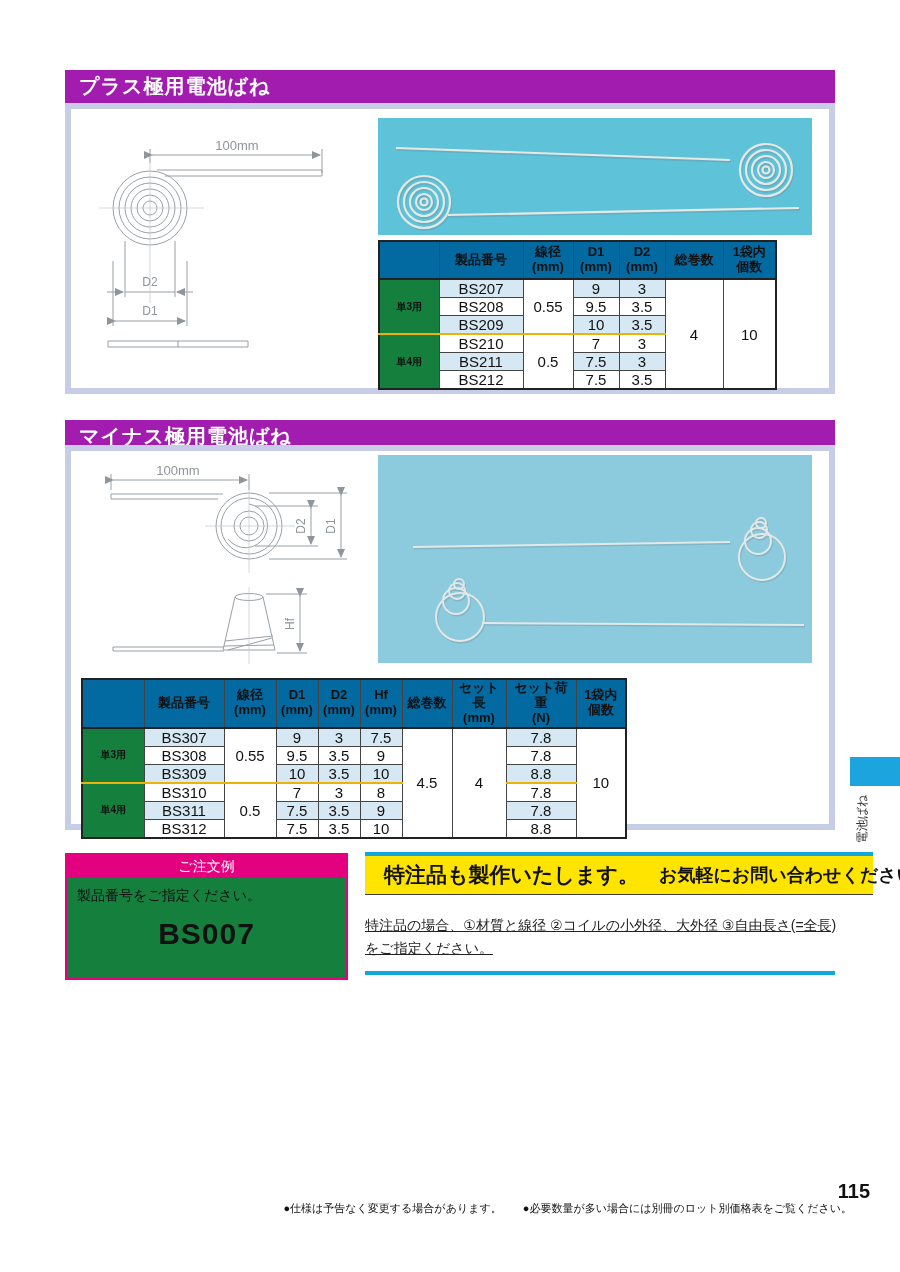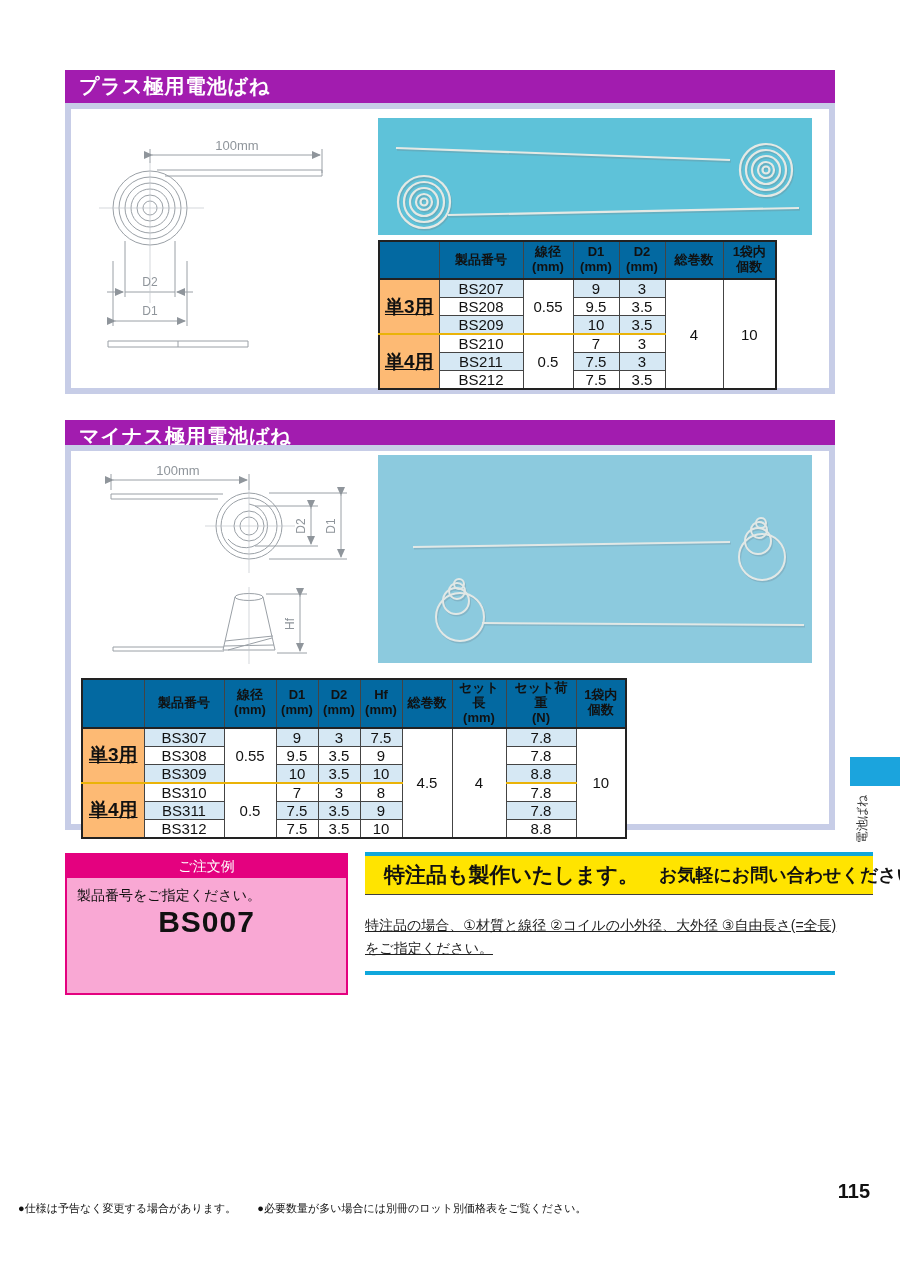--- a/index.html
+++ b/index.html
@@ -24,48 +24,48 @@
   #box2 .photo{left:307px;top:4px;}
   #box1 .tblwrap{position:absolute;left:307px;top:131px;}
   #box2 .tblwrap{position:absolute;left:10px;top:227px;}
 
   
   table.spec{border-collapse:collapse;table-layout:fixed;text-align:center;background:#fff;
              border:2px solid #222;}
   table.spec th{background:#0369a1;font-size:13px;font-weight:bold;line-height:1.15;
                 white-space:pre-line;height:34px;padding:1px 2px;border:1px solid #444;border-bottom:2px solid #222;}
   table.spec td{font-size:15px;height:17px;padding:0 2px;border:1px solid #444;}
-  table.spec td.group{background:#fdba74;font-weight:bold;font-size:19px;text-decoration:underline;}
+  table.spec td.group{background:#15803d;font-weight:bold;font-size:10px;}
   table.spec tbody tr:nth-child(odd) td.d{background:#d6e8f4;}
   table.spec tr.gstart td{border-top:2px solid #eab308;}
 
   
-  #order-box{position:absolute;left:65px;top:853px;width:283px;height:142px;border:2px solid #e4017f;
-             background:#f9a8d4;box-sizing:border-box;}
+  #order-box{position:absolute;left:65px;top:853px;width:283px;height:127px;border:2px solid #e4017f;
+             background:#15803d;box-sizing:border-box;}
   .order-title{background:#e4017f;color:#fff;text-align:center;font-size:14px;height:23px;line-height:23px;}
   .order-instruction{font-size:14px;padding:9px 10px 0;}
-  .order-example{font-size:30px;font-weight:bold;text-align:center;letter-spacing:1px;}
+  .order-example{font-size:30px;font-weight:bold;text-align:center;margin-top:12px;letter-spacing:1px;}
 
   
   #custom-banner{position:absolute;left:365px;top:852px;width:470px;height:38px;background:#ffe400;
                  border-top:4px solid #0fa7dc;border-bottom:1px solid #404040;
                  display:flex;align-items:center;padding:0 19px;box-sizing:content-box;}
   .banner-big{font-size:21px;font-weight:bold;color:#111;letter-spacing:0px;white-space:nowrap;}
   .banner-small{font-size:18px;font-weight:bold;color:#111;margin-left:20px;white-space:nowrap;}
   #custom-note{position:absolute;left:365px;top:914px;width:478px;font-size:14px;line-height:1.65;
                white-space:pre-line;color:#222;text-decoration:underline;}
   #cyan-rule{position:absolute;left:365px;top:971px;width:470px;height:4px;background:#0fa7dc;}
 
   
   #side-tab-rect{position:absolute;left:850px;top:757px;width:50px;height:29px;background:#1ba4dd;}
   #side-tab-label{position:absolute;left:831px;top:812px;width:60px;height:14px;
                   transform:rotate(-90deg);font-size:12px;color:#333;text-align:center;white-space:nowrap;}
 
   
-  #footer-notes{position:absolute;left:0;top:1201px;width:832px;text-align:left;font-size:11px;color:#111;}
+  #footer-notes{position:absolute;left:0;top:1201px;width:832px;text-align:right;font-size:11px;color:#111;padding-left:20px;}
   #footer-notes span{margin-left:18px;}
   #page-number{position:absolute;right:30px;top:1180px;font-size:20px;color:#111;font-weight:bold;}
 
   svg text{font-family:"Liberation Sans","DejaVu Sans",sans-serif;}
 </style>
 </head>
 <body>
 
 <div class="page">
 

